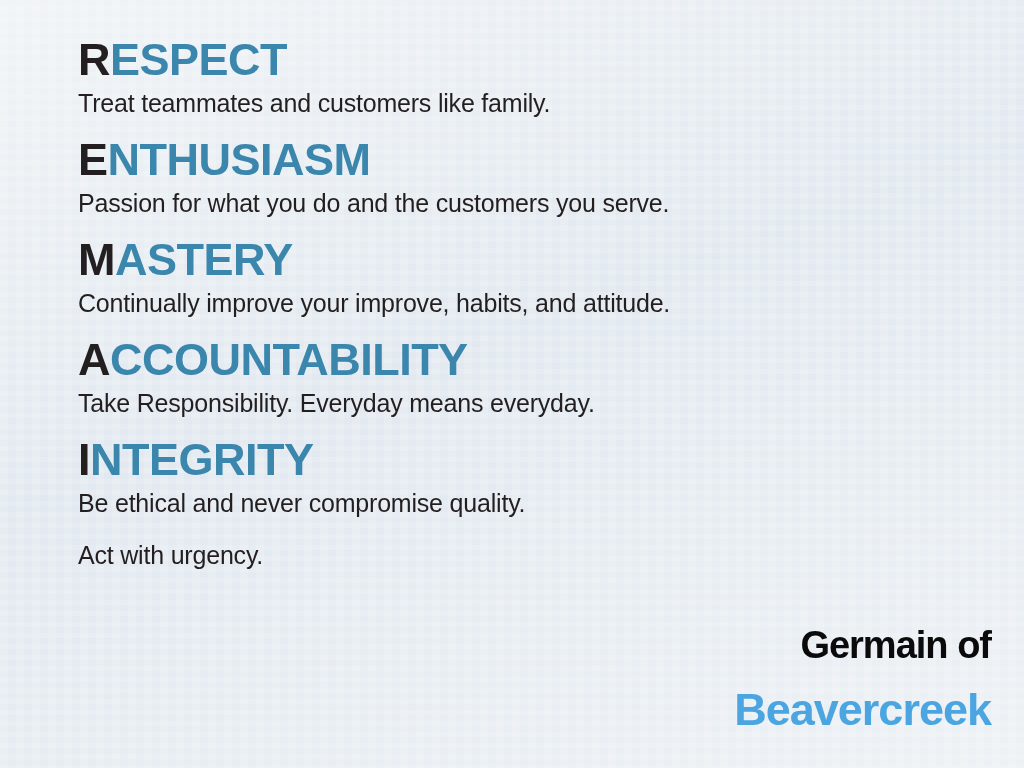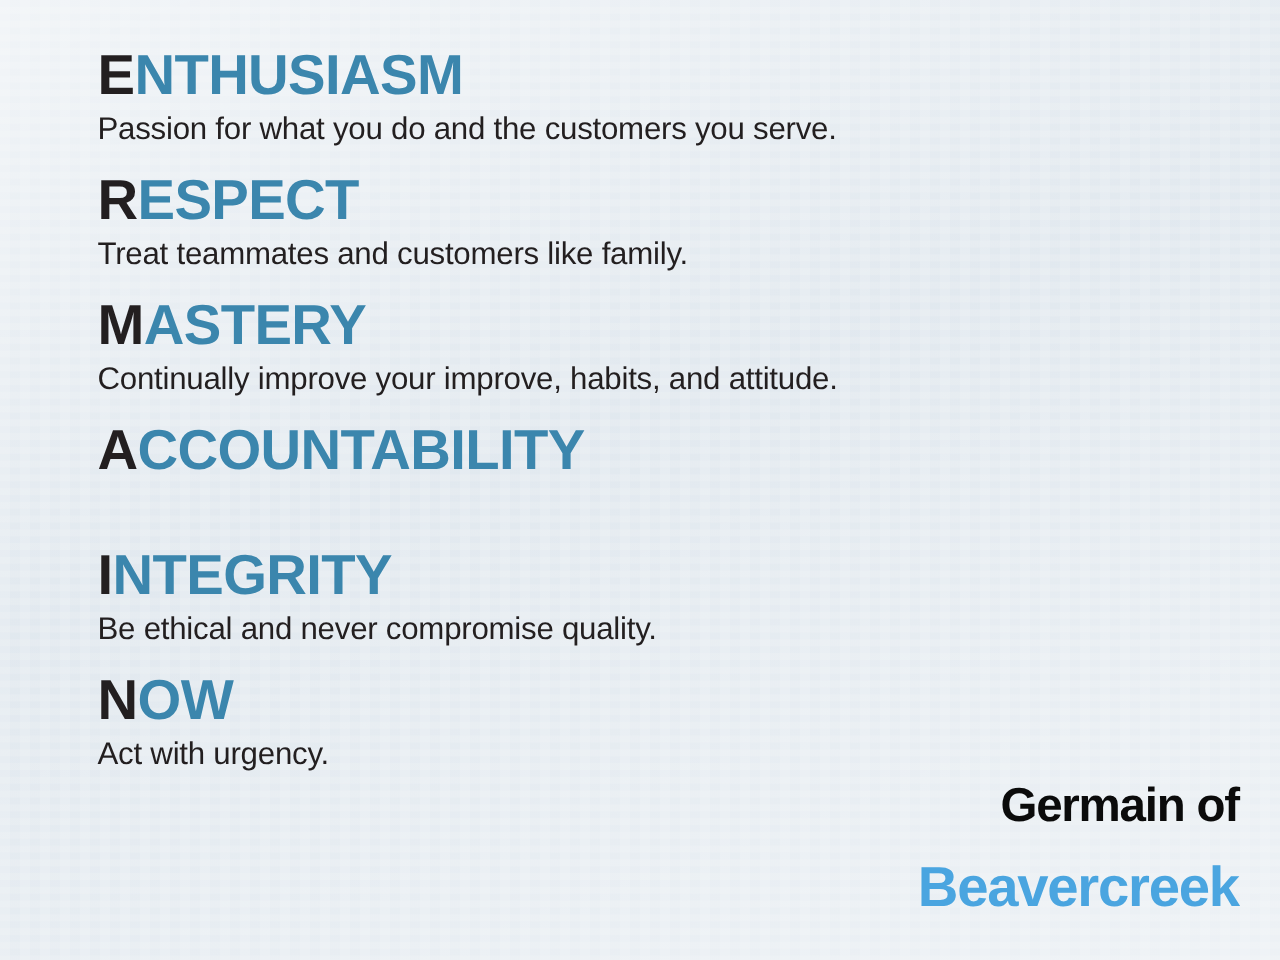--- a/index.html
+++ b/index.html
@@ -131,45 +131,45 @@
 <div id="slide">
 
   <div id="bg-pattern"></div>
   <div id="bg-pattern-2"></div>
   <div id="bg-sheen"></div>
 
   <div id="values-list">
 
 
     <div class="value-block">
-      <div class="value-word"><span class="initial">E</span><span class="rest">NTHUSIASM</span></div>
-      <p class="value-desc">Passion for what you do and the customers you serve.</p>
+      <div class="value-word"><span class="initial">R</span><span class="rest">ESPECT</span></div>
+      <p class="value-desc">Treat teammates and customers like family.</p>
     </div>
 
     <div class="value-block">
-      <div class="value-word"><span class="initial">R</span><span class="rest">ESPECT</span></div>
-      <p class="value-desc">Treat teammates and customers like family.</p>
+      <div class="value-word"><span class="initial">E</span><span class="rest">NTHUSIASM</span></div>
+      <p class="value-desc">Passion for what you do and the customers you serve.</p>
     </div>
 
     <div class="value-block">
       <div class="value-word"><span class="initial">M</span><span class="rest">ASTERY</span></div>
       <p class="value-desc">Continually improve your improve, habits, and attitude.</p>
     </div>
 
     <div class="value-block">
       <div class="value-word"><span class="initial">A</span><span class="rest">CCOUNTABILITY</span></div>
+      <p class="value-desc">Take Responsibility. Everyday means everyday.</p>
     </div>
 
     <div class="value-block">
       <div class="value-word"><span class="initial">I</span><span class="rest">NTEGRITY</span></div>
       <p class="value-desc">Be ethical and never compromise quality.</p>
     </div>
 
     <div class="value-block">
-      <div class="value-word"><span class="initial">N</span><span class="rest">OW</span></div>
       <p class="value-desc">Act with urgency.</p>
     </div>
 
   </div>
 
   <div id="brand-logo">
     <div class="brand-line-1"><span class="brand-name">Germain</span><span>&nbsp;</span><span class="brand-of">of</span></div>
     <div class="brand-line-2">Beavercreek</div>
   </div>
 

